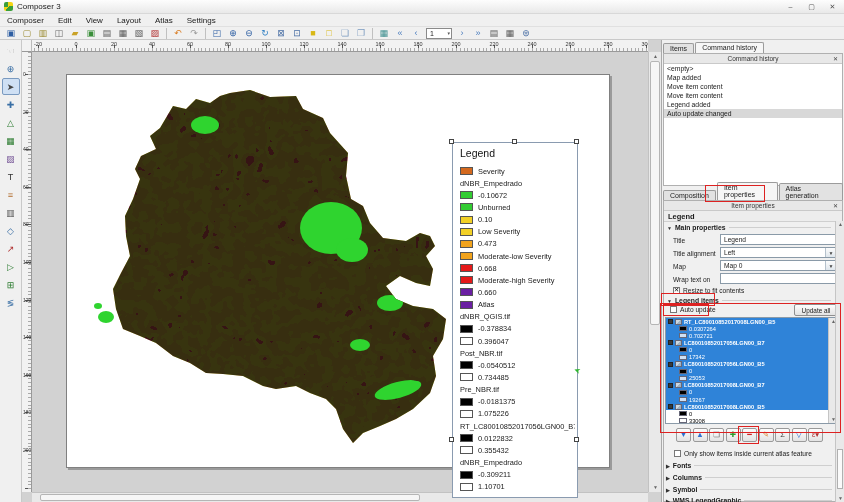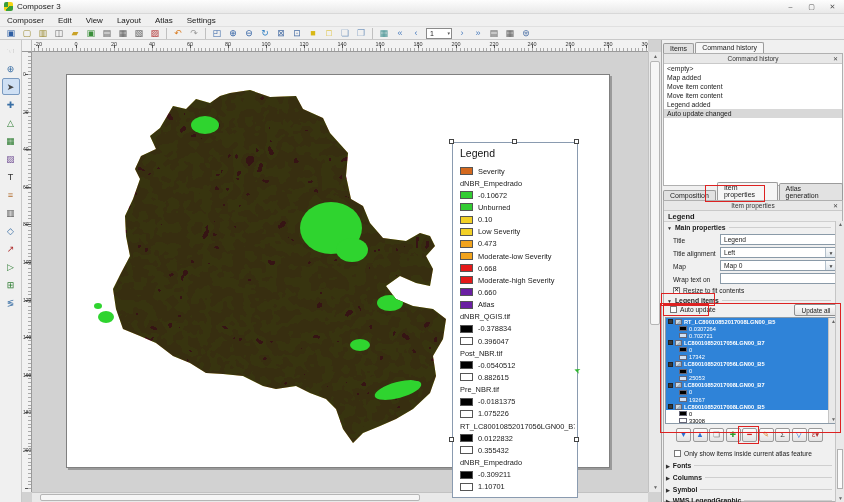--- a/index.html
+++ b/index.html
@@ -364,21 +364,21 @@
         <span class="lg-label">Post_NBR.tif</span>
       </div>
 
       <div class="lg-row">
         <span class="lg-swatch" style="background: rgb(0, 0, 0);"></span>
         <span class="lg-label">-0.0540512</span>
       </div>
 
       <div class="lg-row">
         <span class="lg-swatch" style="background: rgb(255, 255, 255);"></span>
-        <span class="lg-label">0.882615</span>
+        <span class="lg-label">0.734485</span>
       </div>
 
       <div class="lg-row group-row">
 
         <span class="lg-label">Pre_NBR.tif</span>
       </div>
 
       <div class="lg-row">
         <span class="lg-swatch" style="background: rgb(0, 0, 0);"></span>
         <span class="lg-label">-0.0181375</span>

